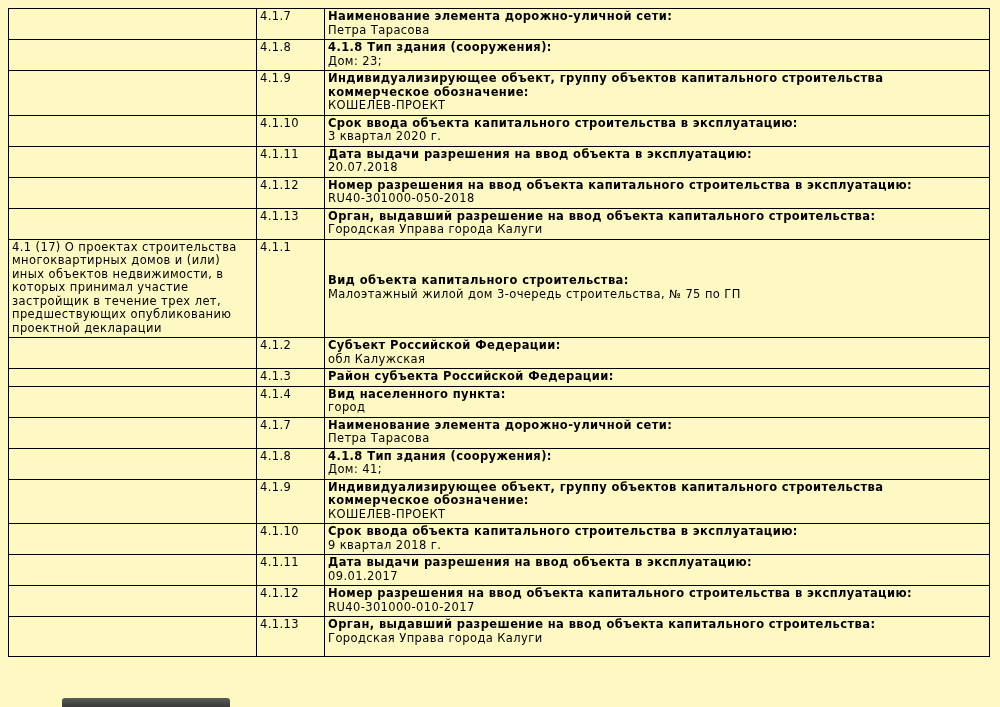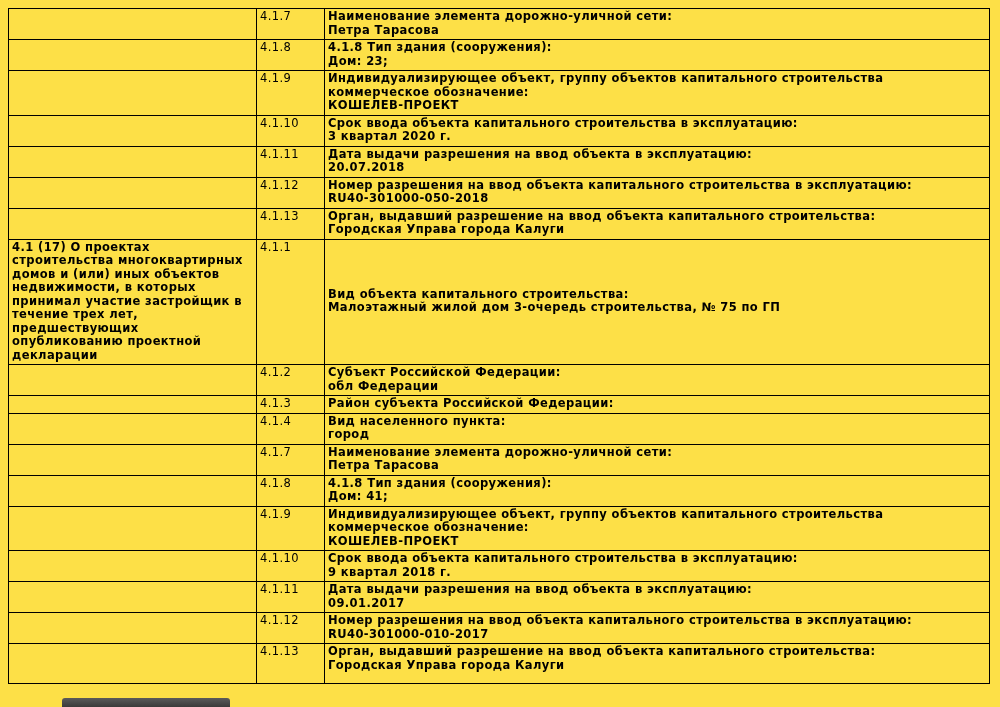--- a/index.html
+++ b/index.html
@@ -8,21 +8,21 @@
     background: #ffffff;
     width: 1000px;
     height: 707px;
     overflow: hidden;
     font-family: "DejaVu Sans", "Liberation Sans", sans-serif;
   }
   .page {
     position: relative;
     width: 1000px;
     height: 707px;
-    background: #fde047;
+    background: #fef9c3;
   }
   .table-wrap {
     position: absolute;
     left: 8px;
     top: 8px;
     width: 982px;
   }
   table.decl {
     border-collapse: collapse;
     width: 100%;
@@ -31,27 +31,27 @@
   table.decl td {
     border: 1px solid #000000;
     padding: 1px 4px 2px 3px;
     font-size: 11.5px;
     line-height: 13.5px;
     letter-spacing: 0.4px;
     color: #000000;
     vertical-align: top;
     word-wrap: break-word;
   }
-  td.c1 { width: 240px; font-weight: bold; }
+  td.c1 { width: 240px; }
   td.c2 { width: 60px; vertical-align: middle; }
   td.c3 { }
   tr.tall td.c3 { vertical-align: middle; }
   tr.last td.c3 { height: 36px; }
   .lbl { font-weight: bold; }
-  .val { font-weight: bold; }
+  .val { font-weight: normal; }
   .val:empty { display: none; }
   .bottom-fragment {
     position: absolute;
     left: 62px;
     top: 698px;
     width: 168px;
     height: 9px;
     background: linear-gradient(#5a5a5a, #3a3a3a);
     border-radius: 3px 3px 0 0;
   }
@@ -125,21 +125,21 @@
           <td class="c3">
             <div class="lbl">Вид объекта капитального строительства:</div>
             <div class="val">Малоэтажный жилой дом 3-очередь строительства, № 75 по ГП</div>
           </td>
         </tr>
         <tr>
           <td class="c1"></td>
           <td class="c2">4.1.2</td>
           <td class="c3">
             <div class="lbl">Субъект Российской Федерации:</div>
-            <div class="val">обл Федерации</div>
+            <div class="val">обл Калужская</div>
           </td>
         </tr>
         <tr>
           <td class="c1"></td>
           <td class="c2">4.1.3</td>
           <td class="c3">
             <div class="lbl">Район субъекта Российской Федерации:</div>
 
           </td>
         </tr>

